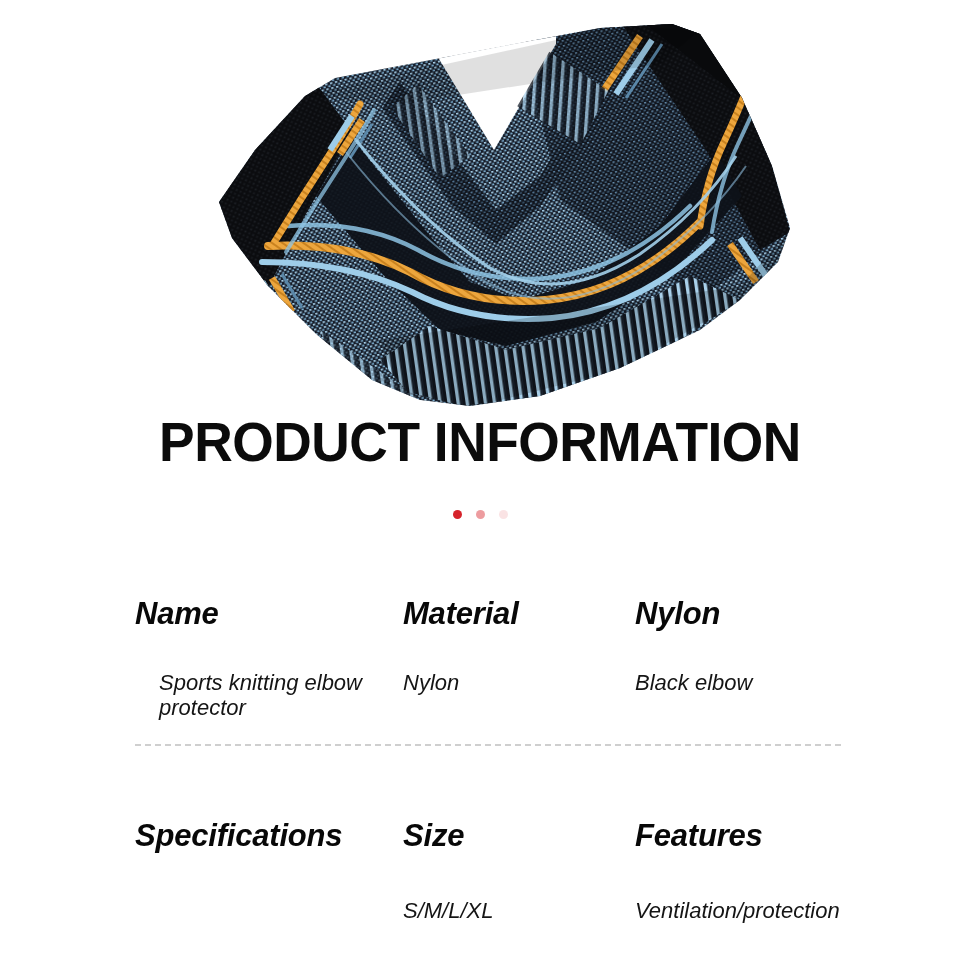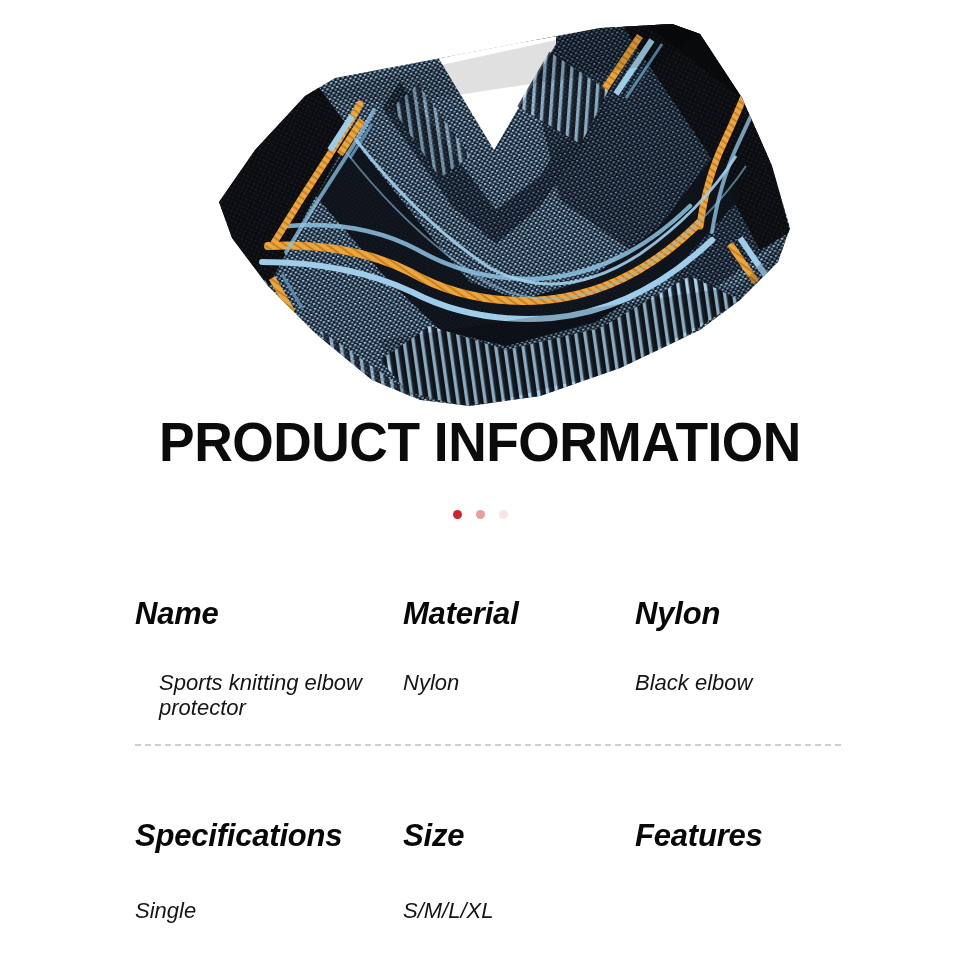--- a/index.html
+++ b/index.html
@@ -274,25 +274,25 @@
       </div>
     </div>
   </div>
 
   <div class="divider" style="border-top-color: rgb(207, 207, 207);"></div>
 
   <div class="specs2">
     <div class="spec-row">
       <div class="spec-cell c1">
         <div class="spec-head">Specifications</div>
-        <div class="spec-val">Single</div>
       </div>
       <div class="spec-cell c2">
         <div class="spec-head">Size</div>
         <div class="spec-val">S/M/L/XL</div>
       </div>
       <div class="spec-cell c3">
         <div class="spec-head">Features</div>
+        <div class="spec-val">Ventilation/protection</div>
       </div>
     </div>
   </div>
 
 </div>
 
 </body></html>

